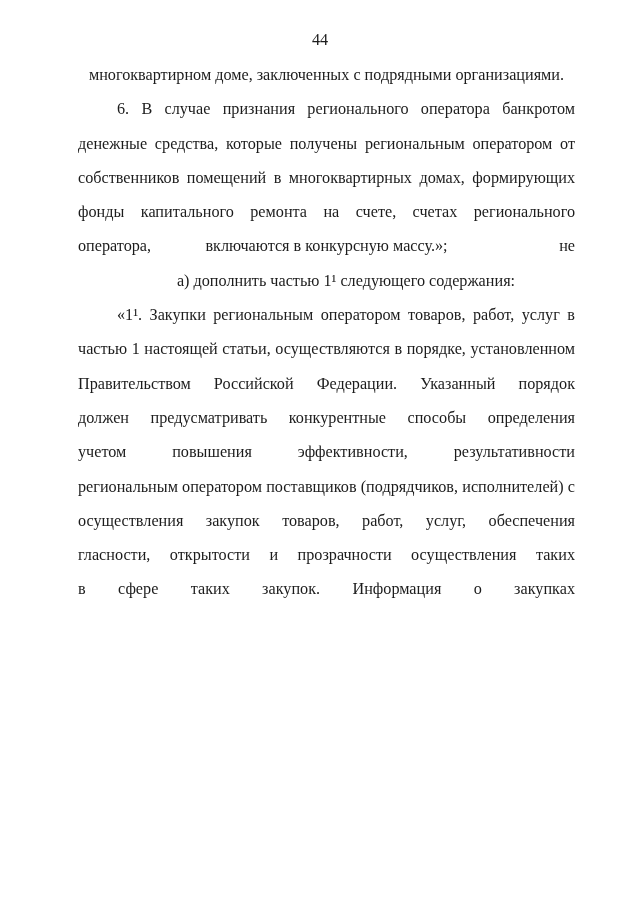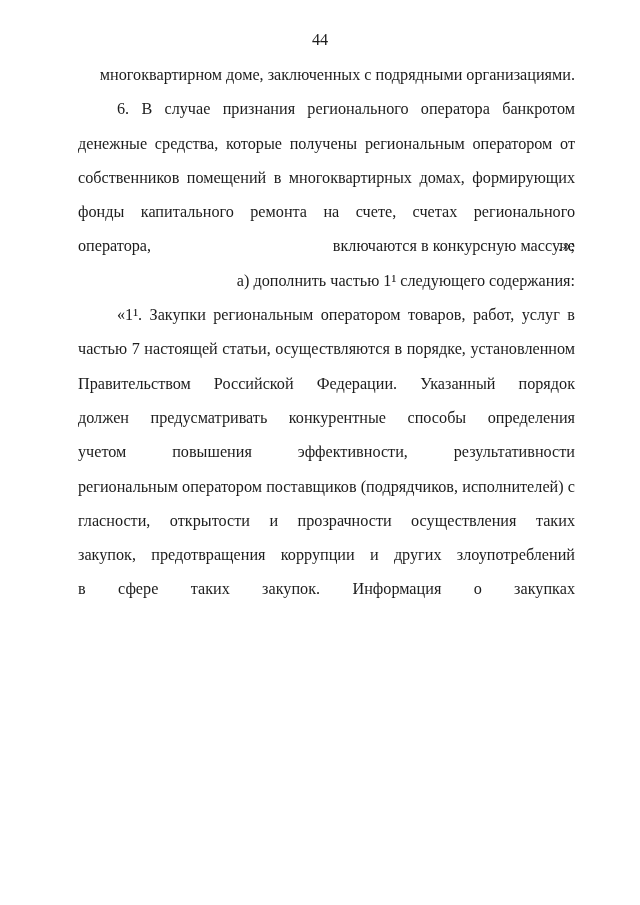--- a/index.html
+++ b/index.html
@@ -28,21 +28,21 @@
   .body-text {
     position: absolute;
     left: 78px;
     top: 58px;
     width: 497px;
     font-size: 16.2px;
     line-height: 34.3px;
   }
   .line {
     height: 34.3px;
-    text-align: right;
+    text-align: center;
   }
   .line.just {
     text-align: justify;
     text-align-last: justify;
   }
   .line.indent {
     text-indent: 39px;
   }
 </style>
 </head>
@@ -52,22 +52,22 @@
   <div class="page-number">44</div>
   <div class="body-text">
       <div class="line">многоквартирном доме, заключенных с подрядными организациями.</div>
       <div class="line indent just">6. В случае признания регионального оператора банкротом</div>
       <div class="line just">денежные средства, которые получены региональным оператором от</div>
       <div class="line just">собственников помещений в многоквартирных домах, формирующих</div>
       <div class="line just">фонды капитального ремонта на счете, счетах регионального оператора, не</div>
       <div class="line">включаются в конкурсную массу.»;</div>
       <div class="line indent">а) дополнить частью 1¹ следующего содержания:</div>
       <div class="line indent just">«1¹. Закупки региональным оператором товаров, работ, услуг в</div>
-      <div class="line just">частью 7 настоящей статьи, осуществляются в порядке, установленном</div>
+      <div class="line just">частью 1 настоящей статьи, осуществляются в порядке, установленном</div>
       <div class="line just">Правительством Российской Федерации. Указанный порядок</div>
       <div class="line just">должен предусматривать конкурентные способы определения</div>
       <div class="line just">учетом повышения эффективности, результативности</div>
       <div class="line just">региональным оператором поставщиков (подрядчиков, исполнителей) с</div>
+      <div class="line just">осуществления закупок товаров, работ, услуг, обеспечения</div>
       <div class="line just">гласности, открытости и прозрачности осуществления таких</div>
-      <div class="line just">закупок, предотвращения коррупции и других злоупотреблений</div>
       <div class="line just">в сфере таких закупок. Информация о закупках</div>
     </div>
 </div>
 
 </body></html>

